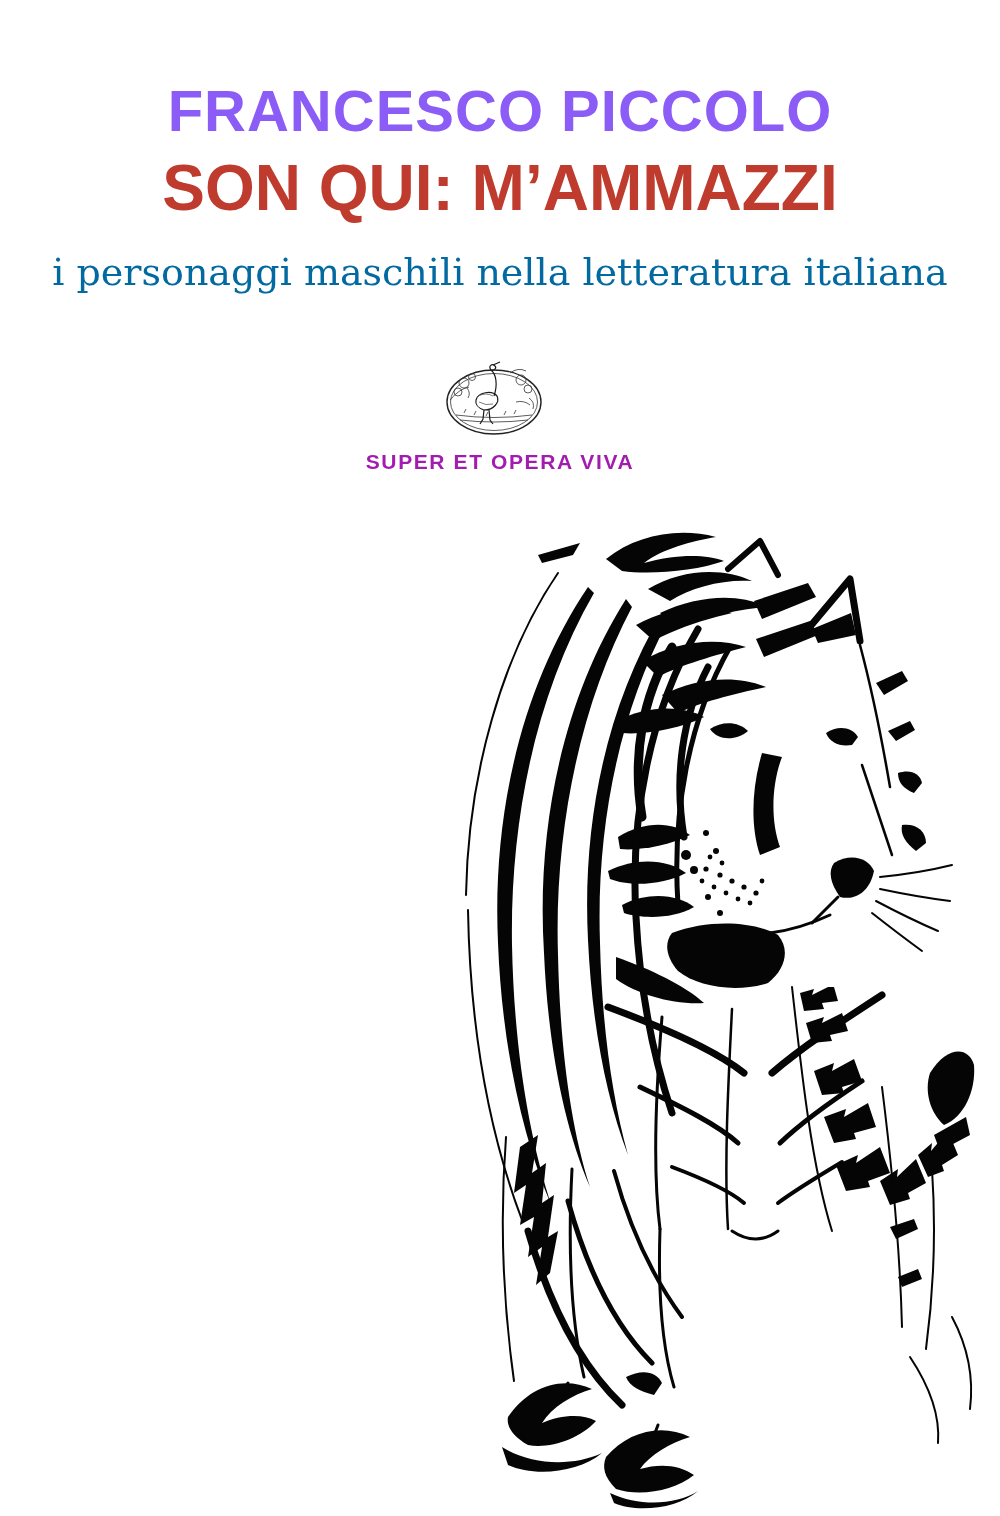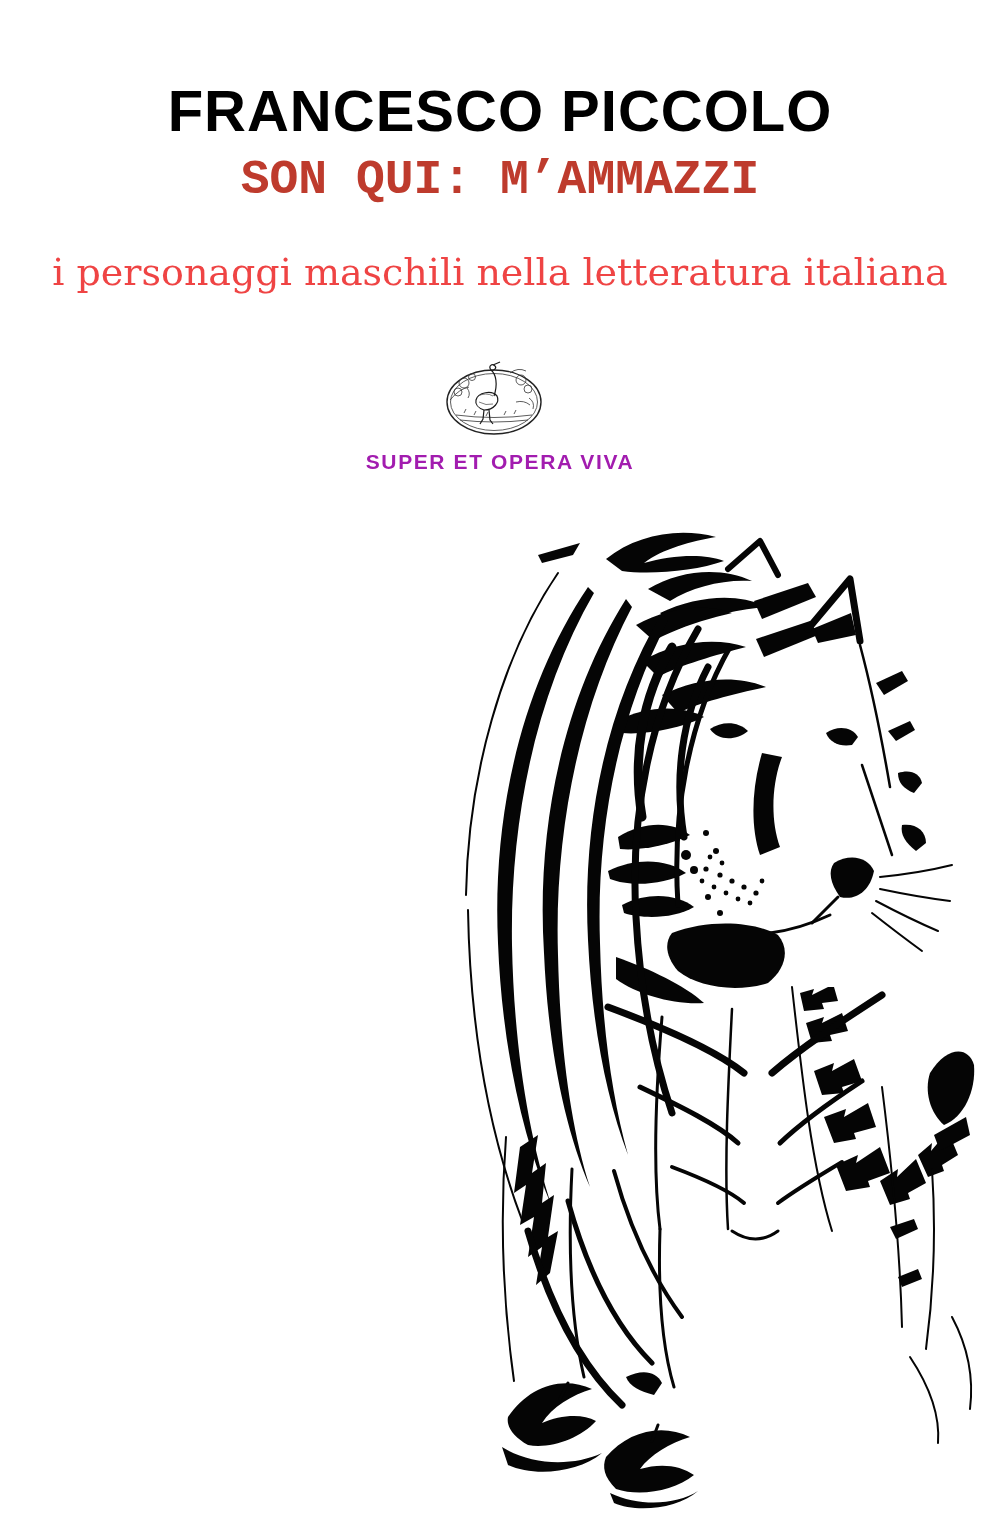--- a/index.html
+++ b/index.html
@@ -9,40 +9,39 @@
     margin:0 auto;
     background:#ffffff;
     overflow:hidden;
     font-family:"Liberation Sans", sans-serif;
   }
   .author{
     position:absolute;left:0;top:82px;width:100%;
     text-align:center;
     font-size:58px;font-weight:bold;
     letter-spacing:1px;
-    color:#000000;
+    color:#8b5cf6;
     line-height:1;
     white-space:nowrap;
   }
   .title{
     position:absolute;left:0;top:156px;width:100%;
     text-align:center;
-    font-size:48px;font-weight:bold;
+    font-size:64px;font-weight:bold;
     letter-spacing:0px;
     color:#be3b2d;
     line-height:1;
     white-space:nowrap;
-    font-family:Liberation Mono, monospace;
   }
   .subtitle{
     position:absolute;left:0;top:250px;width:100%;
     text-align:center;
     font-family:"DejaVu Serif", serif;
     font-size:38px;
-    color:#ef4444;
+    color:#0369a1;
     line-height:1.2;
     white-space:nowrap;
   }
   .logo{
     position:absolute;left:434px;top:358px;width:120px;height:96px;
   }
   .imprint{
     position:absolute;left:0;top:450px;width:100%;
     text-align:center;
     font-size:21px;font-weight:bold;

